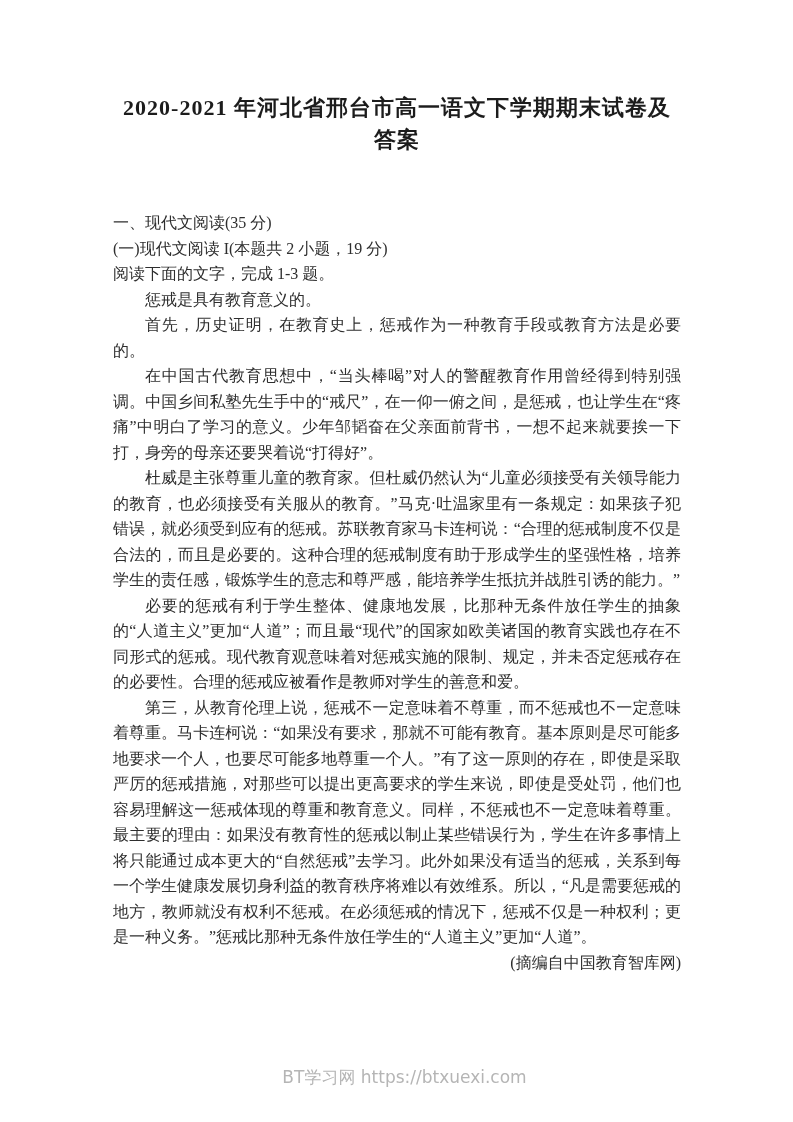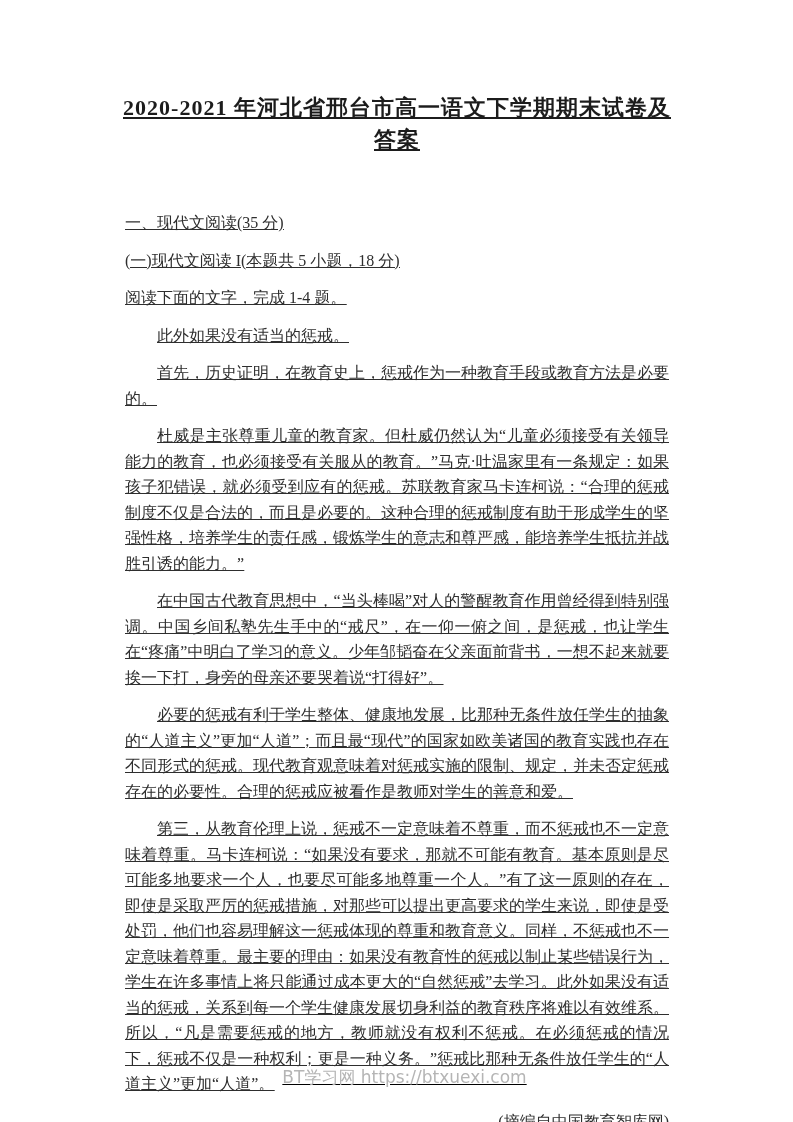--- a/index.html
+++ b/index.html
@@ -1,15 +1,15 @@
 <!DOCTYPE html>
 <html><head>
 <meta charset="utf-8">
 <style>
-  * { box-sizing: border-box; text-decoration: underline; }
+  * { box-sizing: border-box; }
   html, body { margin: 0; padding: 0; }
   body {
     width: 793px;
     height: 1122px;
     background: #ffffff;
     position: relative;
     overflow: hidden;
     font-family: "Liberation Serif", "DejaVu Serif", serif;
   }
   .page {
@@ -27,21 +27,21 @@
     letter-spacing: 1px;
     line-height: 32px;
     margin: 0 0 54px 0;
   }
   .doc {
     color: #2e2e2e;
     font-size: 16px;
     line-height: 25.5px;
     text-align: justify;
   }
-  .doc p { margin: 12px; }
+  .doc p { margin: 0; }
   .doc p.indent { text-indent: 2em; }
   .attribution {
     text-align: right;
     text-indent: 0;
   }
   .footer {
     position: absolute;
     left: 8px;
     top: 1066px;
     width: 793px;
@@ -59,32 +59,32 @@
 <body>
 
 <div class="page">
 
   <h1 class="page-title">2020-2021 年河北省邢台市高一语文下学期期末试卷及答案</h1>
 
   <div class="doc">
 
     <p>一、现代文阅读(35 分)</p>
 
-    <p>(一)现代文阅读 I(本题共 5 小题，18 分)</p>
+    <p>(一)现代文阅读 I(本题共 2 小题，19 分)</p>
 
-    <p>阅读下面的文字，完成 1-4 题。</p>
+    <p>阅读下面的文字，完成 1-3 题。</p>
 
 
-    <p class="indent">此外如果没有适当的惩戒。</p>
+    <p class="indent">惩戒是具有教育意义的。</p>
 
     <p class="indent">首先，历史证明，在教育史上，惩戒作为一种教育手段或教育方法是必要的。</p>
 
+    <p class="indent">在中国古代教育思想中，“当头棒喝”对人的警醒教育作用曾经得到特别强调。中国乡间私塾先生手中的“戒尺”，在一仰一俯之间，是惩戒，也让学生在“疼痛”中明白了学习的意义。少年邹韬奋在父亲面前背书，一想不起来就要挨一下打，身旁的母亲还要哭着说“打得好”。</p>
+
     <p class="indent">杜威是主张尊重儿童的教育家。但杜威仍然认为“儿童必须接受有关领导能力的教育，也必须接受有关服从的教育。”马克·吐温家里有一条规定：如果孩子犯错误，就必须受到应有的惩戒。苏联教育家马卡连柯说：“合理的惩戒制度不仅是合法的，而且是必要的。这种合理的惩戒制度有助于形成学生的坚强性格，培养学生的责任感，锻炼学生的意志和尊严感，能培养学生抵抗并战胜引诱的能力。”</p>
-
-    <p class="indent">在中国古代教育思想中，“当头棒喝”对人的警醒教育作用曾经得到特别强调。中国乡间私塾先生手中的“戒尺”，在一仰一俯之间，是惩戒，也让学生在“疼痛”中明白了学习的意义。少年邹韬奋在父亲面前背书，一想不起来就要挨一下打，身旁的母亲还要哭着说“打得好”。</p>
 
 
     <p class="indent">必要的惩戒有利于学生整体、健康地发展，比那种无条件放任学生的抽象的“人道主义”更加“人道”；而且最“现代”的国家如欧美诸国的教育实践也存在不同形式的惩戒。现代教育观意味着对惩戒实施的限制、规定，并未否定惩戒存在的必要性。合理的惩戒应被看作是教师对学生的善意和爱。</p>
 
     <p class="indent">第三，从教育伦理上说，惩戒不一定意味着不尊重，而不惩戒也不一定意味着尊重。马卡连柯说：“如果没有要求，那就不可能有教育。基本原则是尽可能多地要求一个人，也要尽可能多地尊重一个人。”有了这一原则的存在，即使是采取严厉的惩戒措施，对那些可以提出更高要求的学生来说，即使是受处罚，他们也容易理解这一惩戒体现的尊重和教育意义。同样，不惩戒也不一定意味着尊重。最主要的理由：如果没有教育性的惩戒以制止某些错误行为，学生在许多事情上将只能通过成本更大的“自然惩戒”去学习。此外如果没有适当的惩戒，关系到每一个学生健康发展切身利益的教育秩序将难以有效维系。所以，“凡是需要惩戒的地方，教师就没有权利不惩戒。在必须惩戒的情况下，惩戒不仅是一种权利；更是一种义务。”惩戒比那种无条件放任学生的“人道主义”更加“人道”。</p>
 
     <p class="attribution">(摘编自中国教育智库网)</p>
 
   </div>
 </div>

